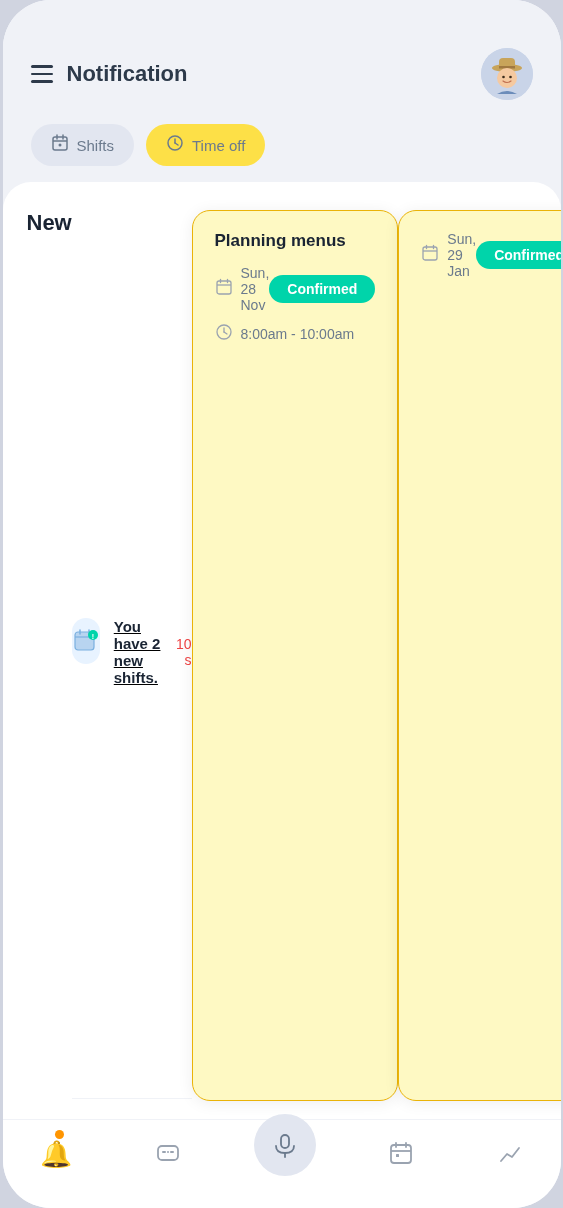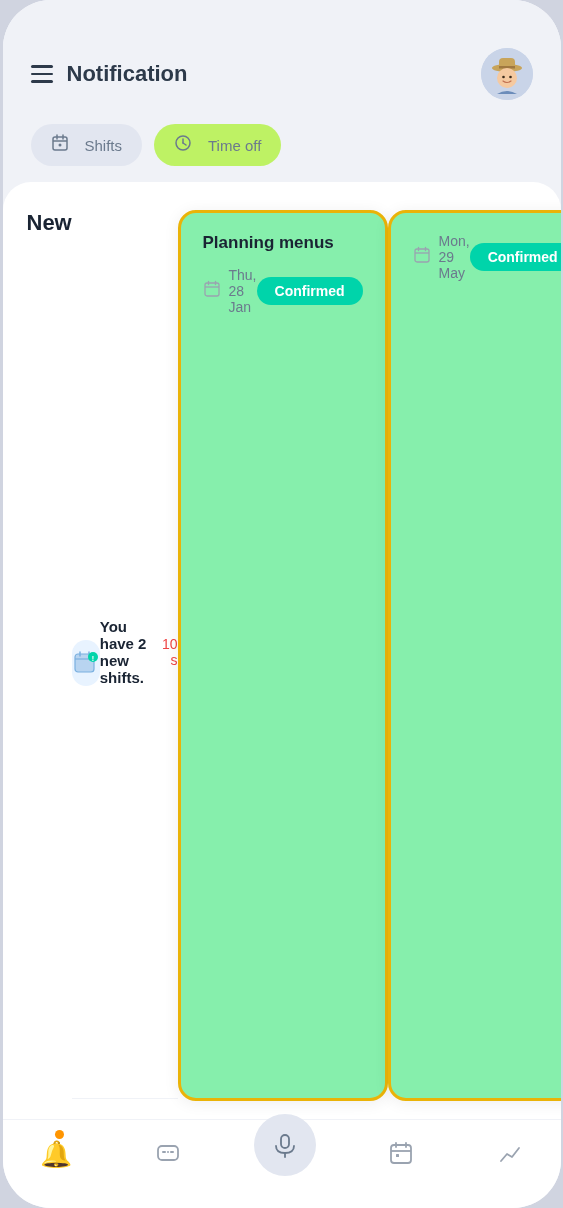--- a/index.html
+++ b/index.html
@@ -76,33 +76,33 @@
     
     .tabs {
       display: flex;
       gap: 12px;
       padding: 8px 28px 16px;
       background: #f0f2f7;
     }
     .tab {
       display: flex;
       align-items: center;
-      gap: 16px;
+      gap: 8px;
       padding: 10px 20px;
       border-radius: 24px;
       background: #e2e6f0;
       cursor: pointer;
       font-size: 15px;
       font-weight: 500;
       color: #6b7a8d;
       border: none;
       outline: none;
     }
     .tab.active {
-      background: #bef264;
+      background: #fde047;
     }
     .tab-icon {
       font-size: 16px;
     }
     
     .main {
       flex: 1;
       background: #ffffff;
       border-radius: 28px 28px 0 0;
       padding: 28px 24px 0;
@@ -120,21 +120,23 @@
     .notif-banner {
       display: flex;
       align-items: center;
       justify-content: space-between;
       padding: 14px 0 18px;
       border-bottom: 1px solid #f0f2f7;
       margin-bottom: 20px;
     }
     .notif-banner-left {
       display: flex;
-      align-items: flex-end;
+      align-items: flex-start;
+      gap: 14px;
+      text-decoration: underline;
     }
     .notif-icon-wrap {
       width: 46px;
       height: 46px;
       border-radius: 14px;
       background: #e8f3ff;
       display: flex;
       align-items: center;
       justify-content: center;
     }
@@ -143,26 +145,26 @@
       font-weight: 600;
       color: #1a2433;
     }
     .notif-time {
       font-size: 14px;
       color: #ef4444;
       text-align: right;
     }
     
     .shift-card {
-      background: #86efac;
+      background: #fef9c3;
       border-radius: 18px;
       padding: 20px 22px;
       margin-bottom: 18px;
       box-shadow: 0 2px 16px rgba(0,0,0,0.07);
-      border: 3px solid #eab308;
+      border: 1px solid #eab308;
     }
     .shift-card-title {
       font-size: 17px;
       font-weight: 700;
       color: #1a2433;
       margin-bottom: 14px;
     }
     .shift-card-row {
       display: flex;
       align-items: center;
@@ -319,38 +321,50 @@
         <div class="shift-card-row">
           <div class="shift-date">
             <span class="shift-date-icon">
               <svg width="18" height="18" viewBox="0 0 18 18" fill="none">
                 <rect x="2" y="3" width="14" height="13" rx="2" stroke="#9aa3b0" stroke-width="1.3" fill="none"></rect>
                 <line x1="2" y1="7" x2="16" y2="7" stroke="#9aa3b0" stroke-width="1.3"></line>
                 <line x1="5.5" y1="1.5" x2="5.5" y2="4.5" stroke="#9aa3b0" stroke-width="1.3" stroke-linecap="round"></line>
                 <line x1="12.5" y1="1.5" x2="12.5" y2="4.5" stroke="#9aa3b0" stroke-width="1.3" stroke-linecap="round"></line>
               </svg>
             </span>
-            <span>Thu, 28 Jan</span>
+            <span>Sun, 28 Nov</span>
           </div>
           <span class="confirmed-badge">Confirmed</span>
+        </div>
+        <div class="shift-card-row">
+          <div class="shift-time">
+            <span class="shift-time-icon">
+              <svg width="18" height="18" viewBox="0 0 18 18" fill="none">
+                <circle cx="9" cy="9" r="7" stroke="#9aa3b0" stroke-width="1.3" fill="none"></circle>
+                <line x1="9" y1="5" x2="9" y2="9" stroke="#9aa3b0" stroke-width="1.3" stroke-linecap="round"></line>
+                <line x1="9" y1="9" x2="12" y2="11" stroke="#9aa3b0" stroke-width="1.3" stroke-linecap="round"></line>
+              </svg>
+            </span>
+            <span>8:00am - 10:00am</span>
+          </div>
         </div>
       </div>
 
       <div class="shift-card">
         <div class="shift-card-row">
           <div class="shift-date">
             <span class="shift-date-icon">
               <svg width="18" height="18" viewBox="0 0 18 18" fill="none">
                 <rect x="2" y="3" width="14" height="13" rx="2" stroke="#9aa3b0" stroke-width="1.3" fill="none"></rect>
                 <line x1="2" y1="7" x2="16" y2="7" stroke="#9aa3b0" stroke-width="1.3"></line>
                 <line x1="5.5" y1="1.5" x2="5.5" y2="4.5" stroke="#9aa3b0" stroke-width="1.3" stroke-linecap="round"></line>
                 <line x1="12.5" y1="1.5" x2="12.5" y2="4.5" stroke="#9aa3b0" stroke-width="1.3" stroke-linecap="round"></line>
               </svg>
             </span>
-            <span>Mon, 29 May</span>
+            <span>Sun, 29 Jan</span>
           </div>
           <span class="confirmed-badge">Confirmed</span>
         </div>
       </div>
 
       <div class="spacer"></div>
     </div>
 
     <div class="bottom-nav">
       <div class="nav-dot"></div>

